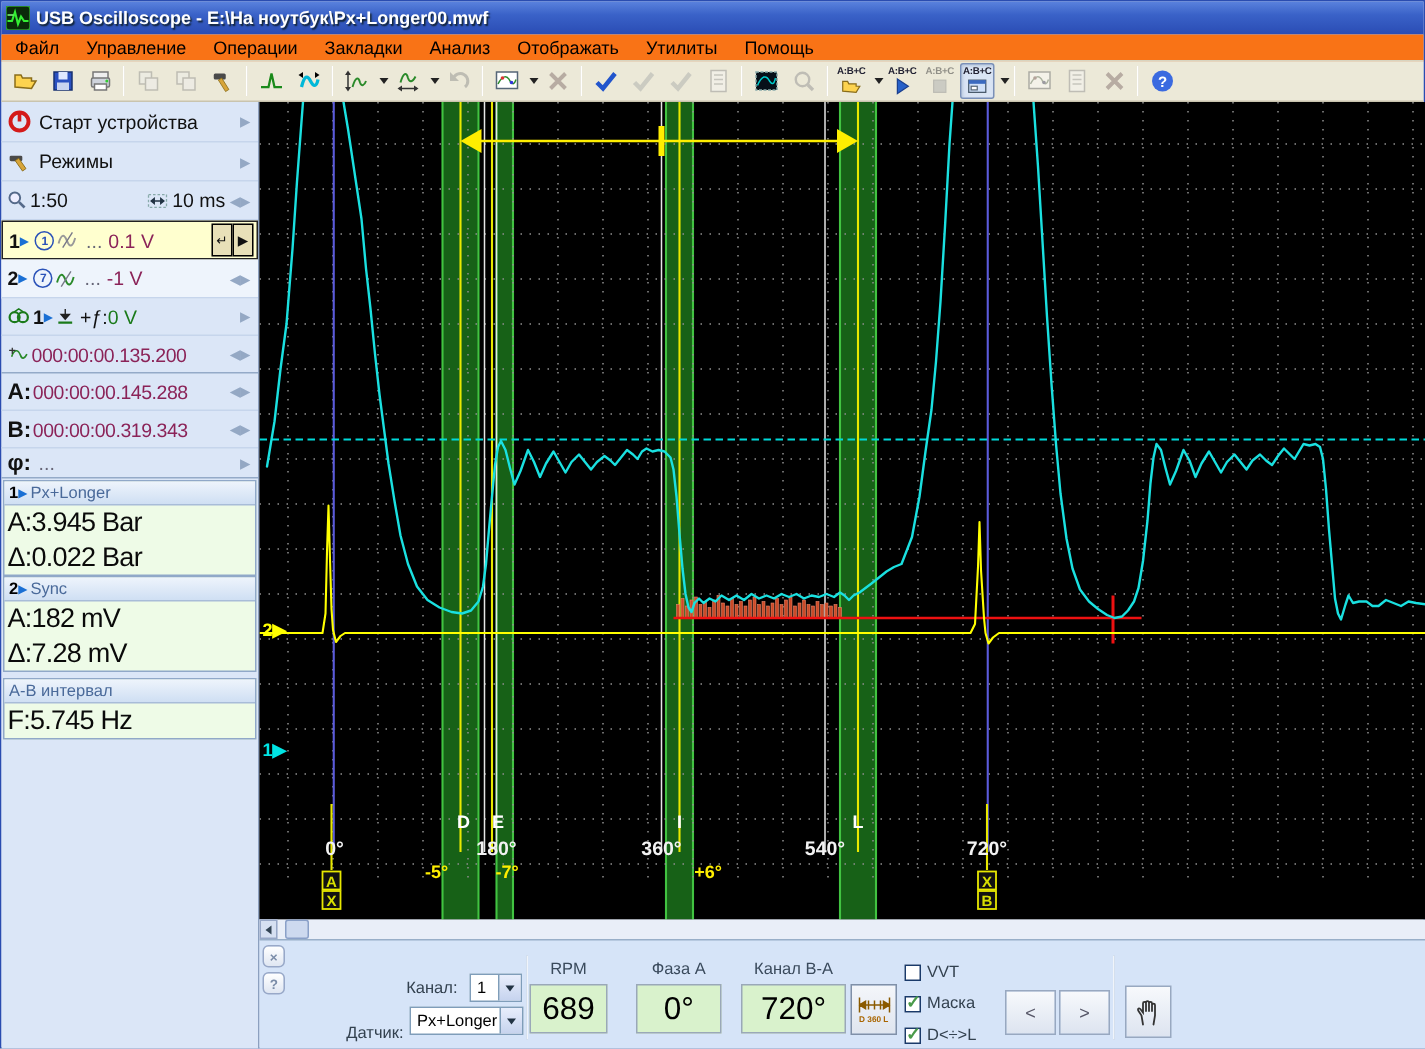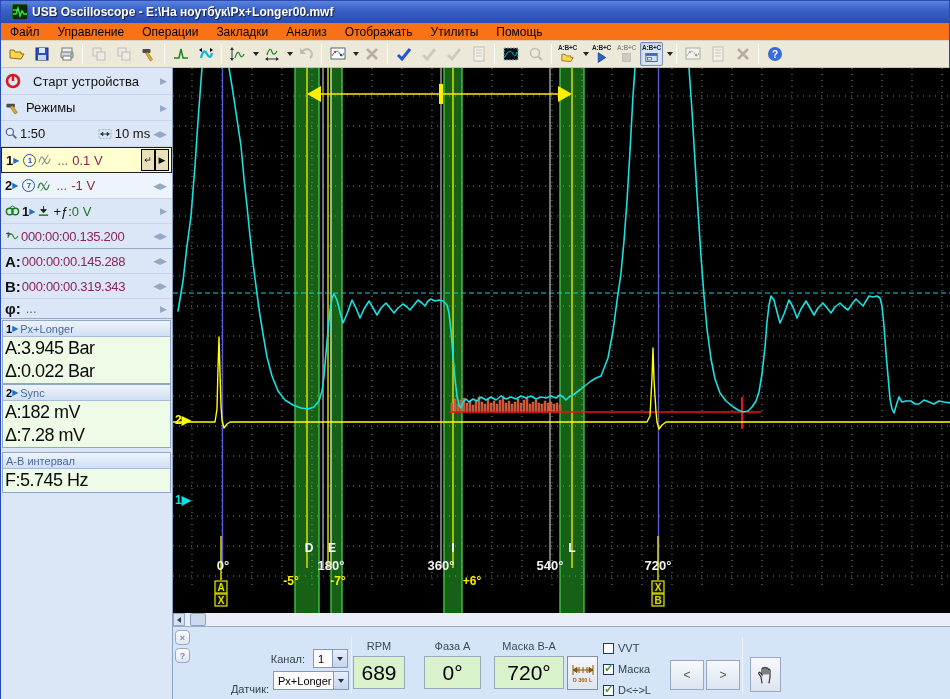--- a/index.html
+++ b/index.html
@@ -3,21 +3,21 @@
 <meta charset="utf-8">
 <style>
   *{margin:0;padding:0;box-sizing:border-box}
   html,body{width:950px;height:699px;overflow:hidden;background:#dbe6f7;
     font-family:"Liberation Sans",sans-serif;-webkit-font-smoothing:antialiased}
   .window{position:relative;width:950px;height:699px;border:1px solid #2a4cb0;background:#dbe6f7}
 
   
   .titlebar{position:absolute;left:0;top:0;width:100%;height:22px;
     background:linear-gradient(180deg,#5a82dd 0%,#3a62c8 40%,#2a4cb4 100%);
-    display:flex;align-items:center;padding-left:11px;color:#fff;font-size:12px;font-weight:bold;
+    display:flex;align-items:center;padding-left:3px;color:#fff;font-size:12px;font-weight:bold;
     text-shadow:1px 1px 1px #123}
   .titlebar .appicon{width:16px;height:16px;margin-right:4px;flex:0 0 auto}
 
   
   .menubar{position:absolute;left:0;top:22px;width:100%;height:18px;background:#f97316;
     display:flex;align-items:center;font-size:12px;color:#000;border-bottom:1px solid #d8d4c0}
   .menubar span{padding:1px 9px;cursor:default}
 
   
   .toolbar{position:absolute;left:0;top:40px;width:100%;height:27px;background:#ece9d8;
@@ -363,21 +363,21 @@
         </span>
       </div>
     </div>
 
   <div class="sidebar">
     <div class="srow" style="height:27px">
       <svg width="16" height="16" viewBox="0 0 16 16">
           <circle cx="8" cy="8" r="6" fill="none" stroke="#d41a1a" stroke-width="2.6"></circle>
           <rect x="6.8" y="1" width="2.4" height="7" fill="#d41a1a"></rect>
         </svg>
-      <span style="margin-left:12px">Старт устройства</span>
+      <span style="margin-left:5px">Старт устройства</span>
       <span class="grow"></span>
         <span class="rarr">▶</span>
     </div>
     <div class="srow" style="height:26px">
       <svg width="16" height="15" viewBox="0 0 16 16">
           <rect x="1" y="4" width="9" height="4" rx="1" fill="#4a4a4a"></rect>
           <rect x="7" y="6" width="3" height="9" fill="#d8a53a" stroke="#8a6d1a" stroke-width=".6" transform="rotate(-35 8.5 10)"></rect>
         </svg>
       <span style="margin-left:5px">Режимы</span>
       <span class="grow"></span>
@@ -672,21 +672,21 @@
       <div class="vsep bp" style="left:178px;top:10px;height:56px"></div>
 
       <div class="glabel bp" style="left:180px;top:13px;width:52px">RPM</div>
       <div class="gbox bp" style="left:180px;top:29px;width:52px;height:33px">
           <span>689</span>
         </div>
       <div class="glabel bp" style="left:251px;top:13px;width:57px">Фаза A</div>
       <div class="gbox bp" style="left:251px;top:29px;width:57px;height:33px">
           <span>0°</span>
         </div>
-      <div class="glabel bp" style="left:321px;top:13px;width:70px">Маска B-A</div>
+      <div class="glabel bp" style="left:321px;top:13px;width:70px">Канал B-A</div>
       <div class="gbox bp" style="left:321px;top:29px;width:70px;height:33px">
           <span>720°</span>
         </div>
 
       <div class="d360 bp" style="left:394px;top:29px;width:31px;height:34px">
         <svg width="24" height="14" viewBox="0 0 24 14">
             <path d="M2,2 V12 M22,2 V12 M2,7 H22 M2,7 l4,-2.5 v5 z M22,7 l-4,-2.5 v5 z M8,4 v6 M12,4 v6 M16,4 v6" stroke="#8a5a00" fill="#8a5a00" stroke-width="1"></path>
           </svg>
         <span class="txt">D 360 L</span>
       </div>

